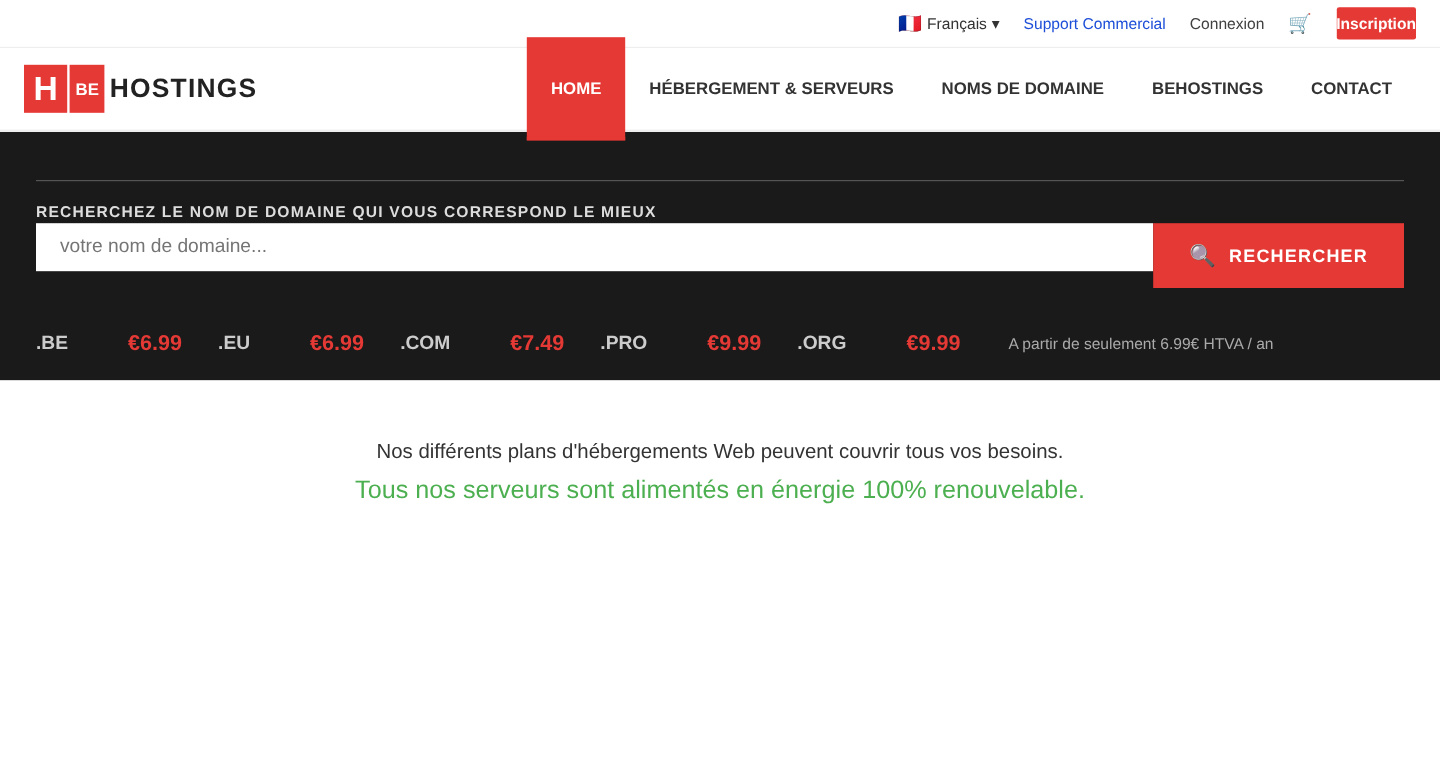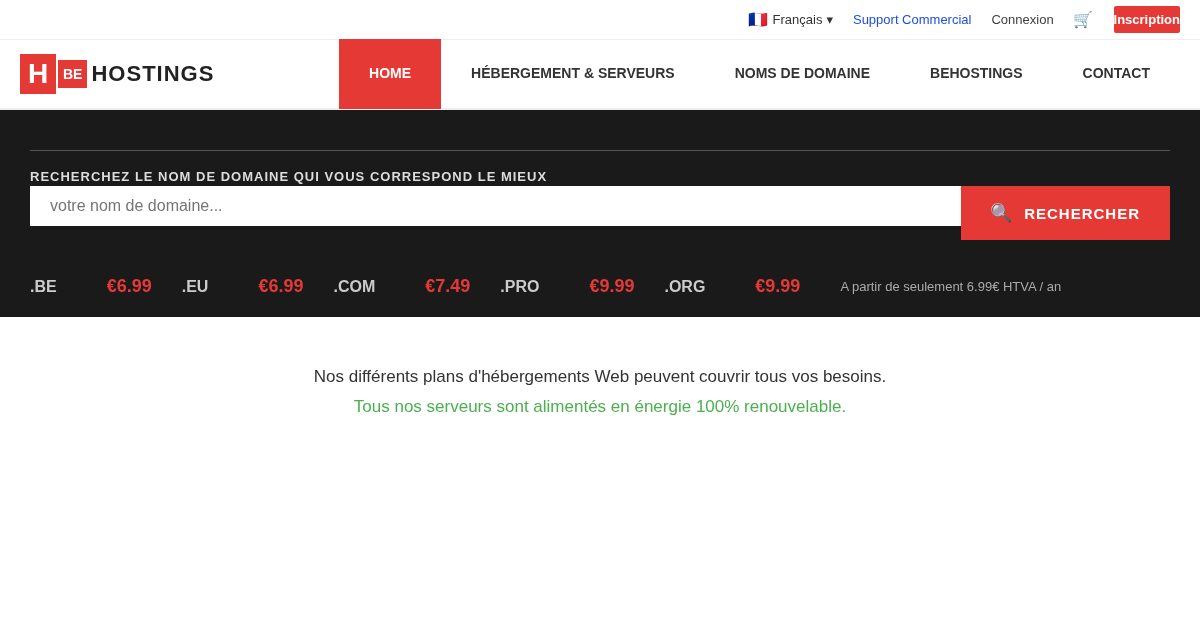--- a/index.html
+++ b/index.html
@@ -72,42 +72,42 @@
     }
     .logo-be {
       background: #e53935;
       color: #fff;
       font-size: 14px;
       font-weight: bold;
       padding: 2px 5px;
       display: flex;
       align-items: center;
       justify-content: center;
-      height: 28px;
+      height: 40px;
       margin-right: 4px;
     }
     .logo-text {
       font-size: 22px;
       font-weight: bold;
       color: #222;
       letter-spacing: 1px;
     }
     .nav-links {
       display: flex;
       align-items: center;
       height: 100%;
       gap: 0;
     }
     .nav-link {
       text-decoration: none;
       color: #333;
       font-size: 14px;
       font-weight: 600;
-      padding: 0 30px;
-      height: 70px;
+      padding: 0 20px;
+      height: 86px;
       display: flex;
       align-items: center;
       border-bottom: 3px solid transparent;
       text-transform: uppercase;
     }
     .nav-link.active {
       background: #e53935;
       color: #fff;
       border-bottom: 3px solid #e53935;
     }
@@ -203,21 +203,21 @@
       padding: 50px 20px 30px 20px;
       text-align: center;
       background: #fff;
     }
     .content-main {
       font-size: 17px;
       color: #333;
       margin-bottom: 10px;
     }
     .content-green {
-      font-size: 17px;
+      font-size: 21px;
       color: #4caf50;
     }
   </style>
 </head>
 <body>
 
 <div class="topbar">
   <div class="topbar-lang">
     <span style="font-size:16px;">🇫🇷</span>
     <span>Français</span>

